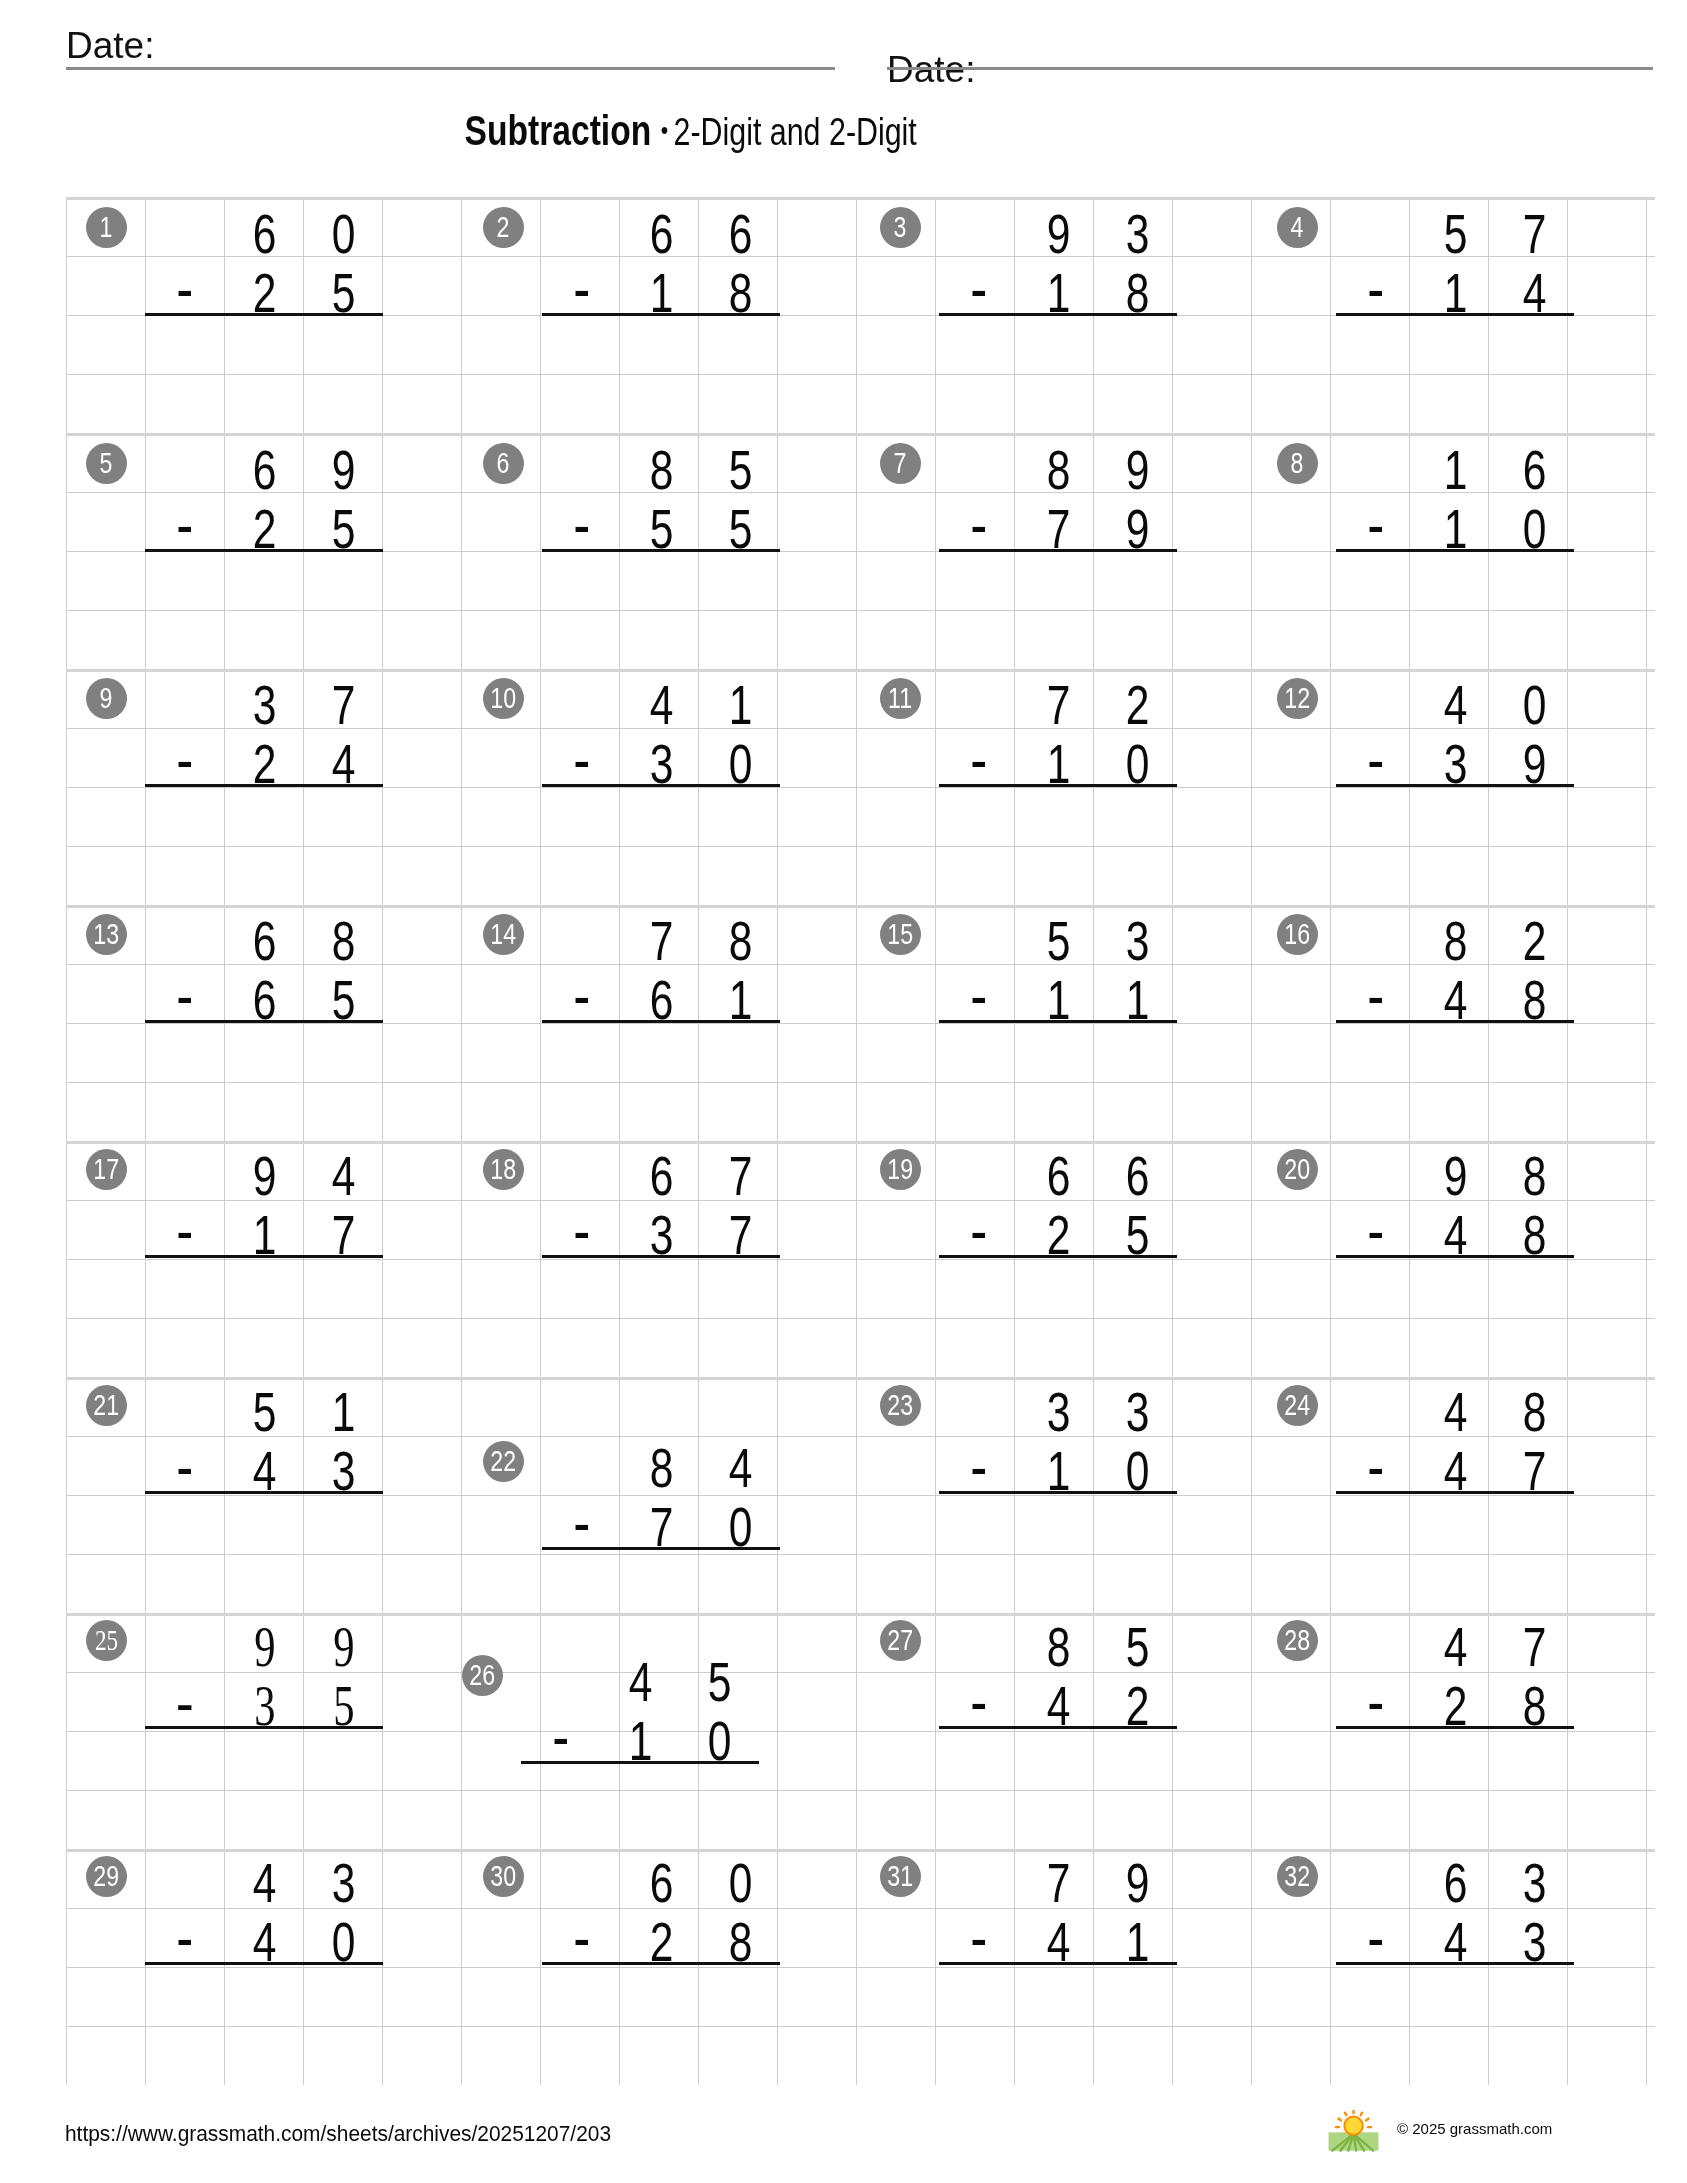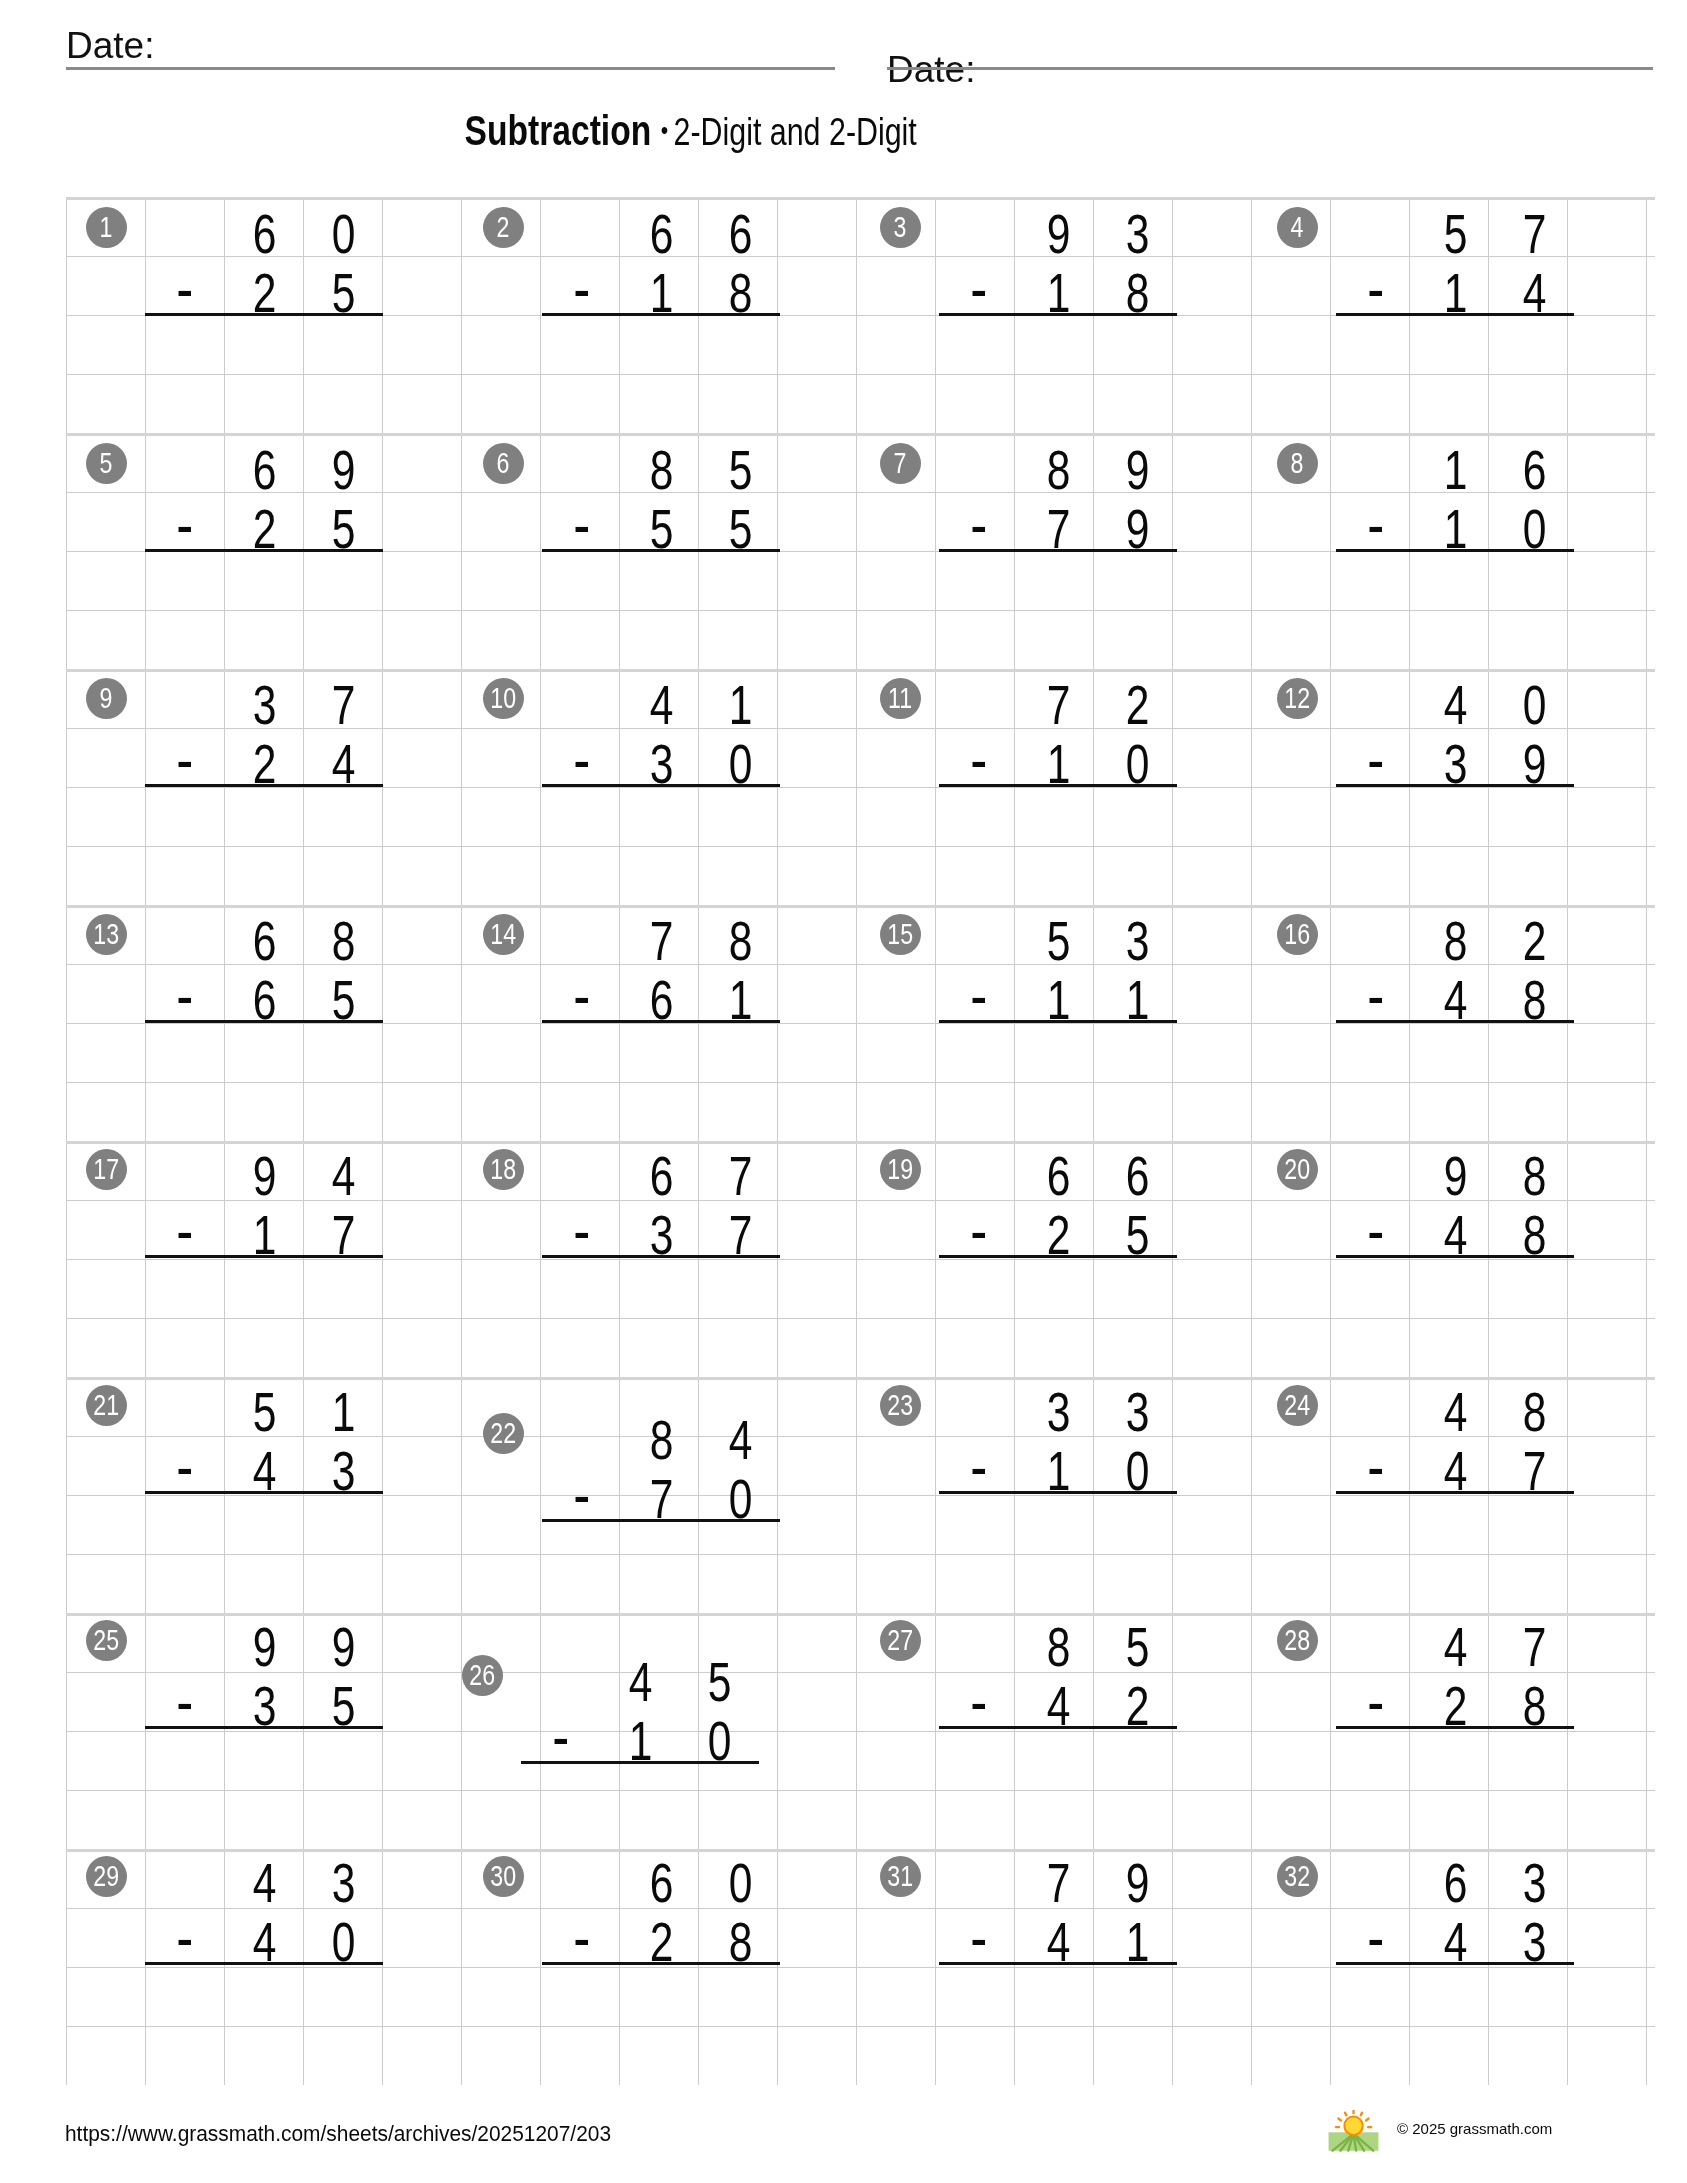--- a/index.html
+++ b/index.html
@@ -531,21 +531,21 @@
       </div>
       <div class="cell digit c-st">
         <span>4</span>
       </div>
       <div class="cell digit c-so">
         <span>3</span>
       </div>
       <div class="answer-line"></div>
       <div class="answer-space"></div>
     </div>
-    <div class="problem-block" style="left: 397px; top: 1206px; text-align: right;">
+    <div class="problem-block" style="left: 397px; top: 1234px; text-align: right;">
       <div class="badge">
         <span>22</span>
       </div>
       <div class="cell digit c-mt">
         <span>8</span>
       </div>
       <div class="cell digit c-mo">
         <span>4</span>
       </div>
       <div class="cell minus c-op">
@@ -597,21 +597,21 @@
       </div>
       <div class="cell digit c-st">
         <span>4</span>
       </div>
       <div class="cell digit c-so">
         <span>7</span>
       </div>
       <div class="answer-line"></div>
       <div class="answer-space"></div>
     </div>
-    <div class="problem-block" style="left: 0px; top: 1413px;">
+    <div class="problem-block" style="left: 0px; top: 1413px; font-family: Liberation Serif, serif;">
       <div class="badge">
         <span>25</span>
       </div>
       <div class="cell digit c-mt">
         <span>9</span>
       </div>
       <div class="cell digit c-mo">
         <span>9</span>
       </div>
       <div class="cell minus c-op">

